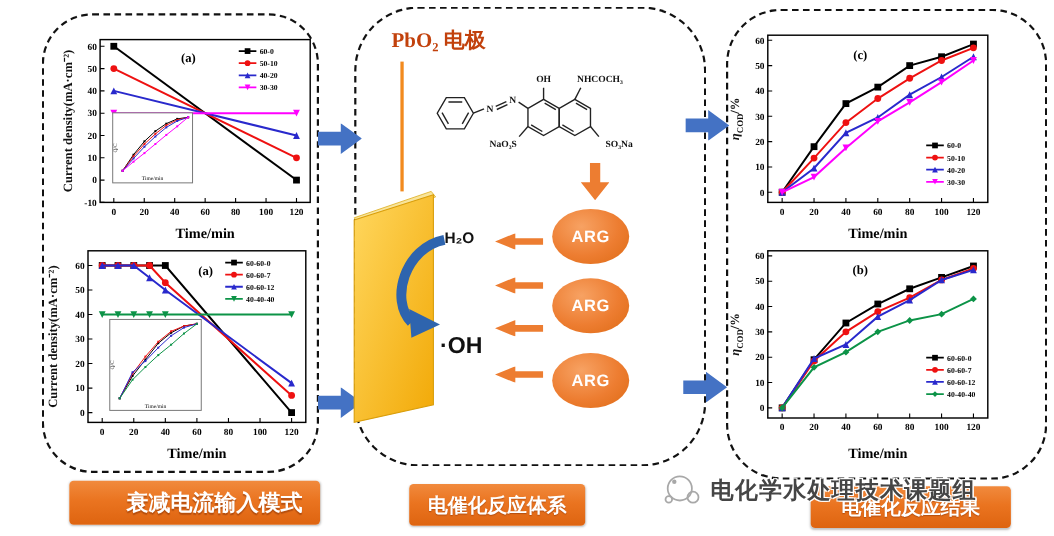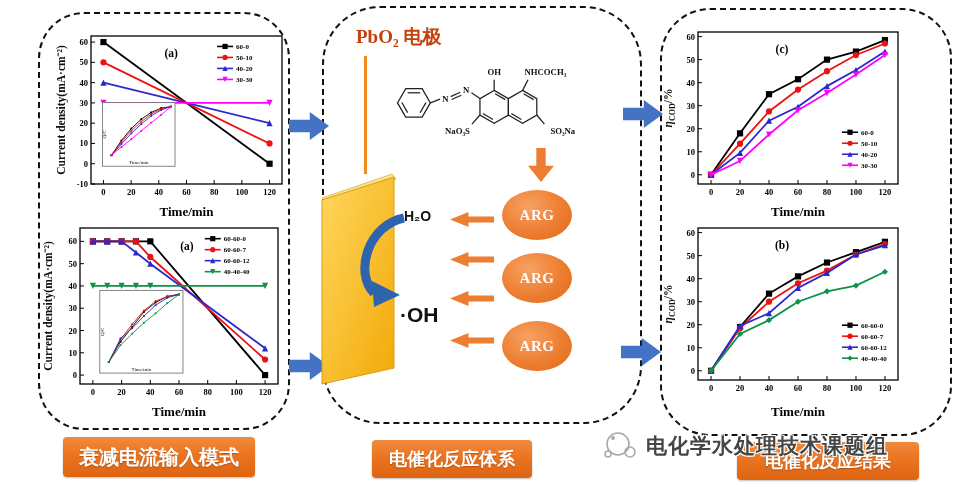--- a/index.html
+++ b/index.html
@@ -30,31 +30,31 @@
   #pbo2-label{position:absolute;left:344px;top:24px;font-weight:bold;font-size:19px;color:#c2410c;
     font-family:"Liberation Serif","Liberation Sans",serif;margin-left:12px;}
   #orange-line{position:absolute;left:364px;top:56px;width:3px;height:118px;background:#F28A1E;}
   #h2o-label{position:absolute;left:404px;top:208px;font-weight:bold;font-size:14px;color:#111;
     font-family:"Liberation Sans",sans-serif;}
   #oh-label{position:absolute;left:400px;top:279px;font-weight:bold;font-size:21px;color:#111;
     font-family:"Liberation Sans",sans-serif;margin-top:24px;}
   .arg-oval{position:absolute;width:70px;height:50px;border-radius:50%;
     background:radial-gradient(ellipse at 38% 32%,#F7A263,#ED7D31 55%,#DD6A14);
     display:flex;align-items:center;justify-content:center;color:#fff;font-weight:bold;
-    font-size:15px;font-family:Liberation Serif, serif;letter-spacing:.5px;}
+    font-size:15px;font-family:Liberation Sans, sans-serif;letter-spacing:.5px;}
   #arg-1{left:502px;top:190px;} #arg-2{left:502px;top:253px;} #arg-3{left:502px;top:321px;}
   #electrode-svg{position:absolute;left:318px;top:170px;}
   #curved-arrow-svg{position:absolute;left:352px;top:213px;}
   #molecule-svg{position:absolute;left:383px;top:52px;}
   .caption{position:absolute;display:flex;align-items:center;justify-content:center;
     background:linear-gradient(180deg,#F18A3D 0%,#EA7420 45%,#DE6410 100%);
     border-radius:4px;color:#fff;font-weight:bold;
     font-family:"Liberation Sans",sans-serif;text-shadow:0 1px 1px rgba(120,40,0,.45);
     box-shadow:0 1px 2px rgba(0,0,0,.25);}
-  #caption-left{left:63px;top:437px;width:192px;height:40px;font-size:20px;}
+  #caption-left{left:63px;top:437px;width:192px;height:40px;font-size:20px;padding-left:36px;}
   #caption-mid{left:372px;top:440px;width:160px;height:38px;font-size:18px;}
   #caption-right{left:695px;top:442px;width:182px;height:38px;font-size:18px;margin-left:42px;}
   #watermark{position:absolute;left:598px;top:424px;display:flex;align-items:center;z-index:5;}
   #watermark-text{margin-left:4px;font-weight:bold;font-size:21px;color:#454545;
     font-family:"Liberation Sans",sans-serif;letter-spacing:1px;
     text-shadow:1px 1px 0 #fff,-1px -1px 0 #fff,1px -1px 0 #fff,-1px 1px 0 #fff;}
   svg text{font-family:"Liberation Serif",serif;}
 </style>
 </head>
 <body>

